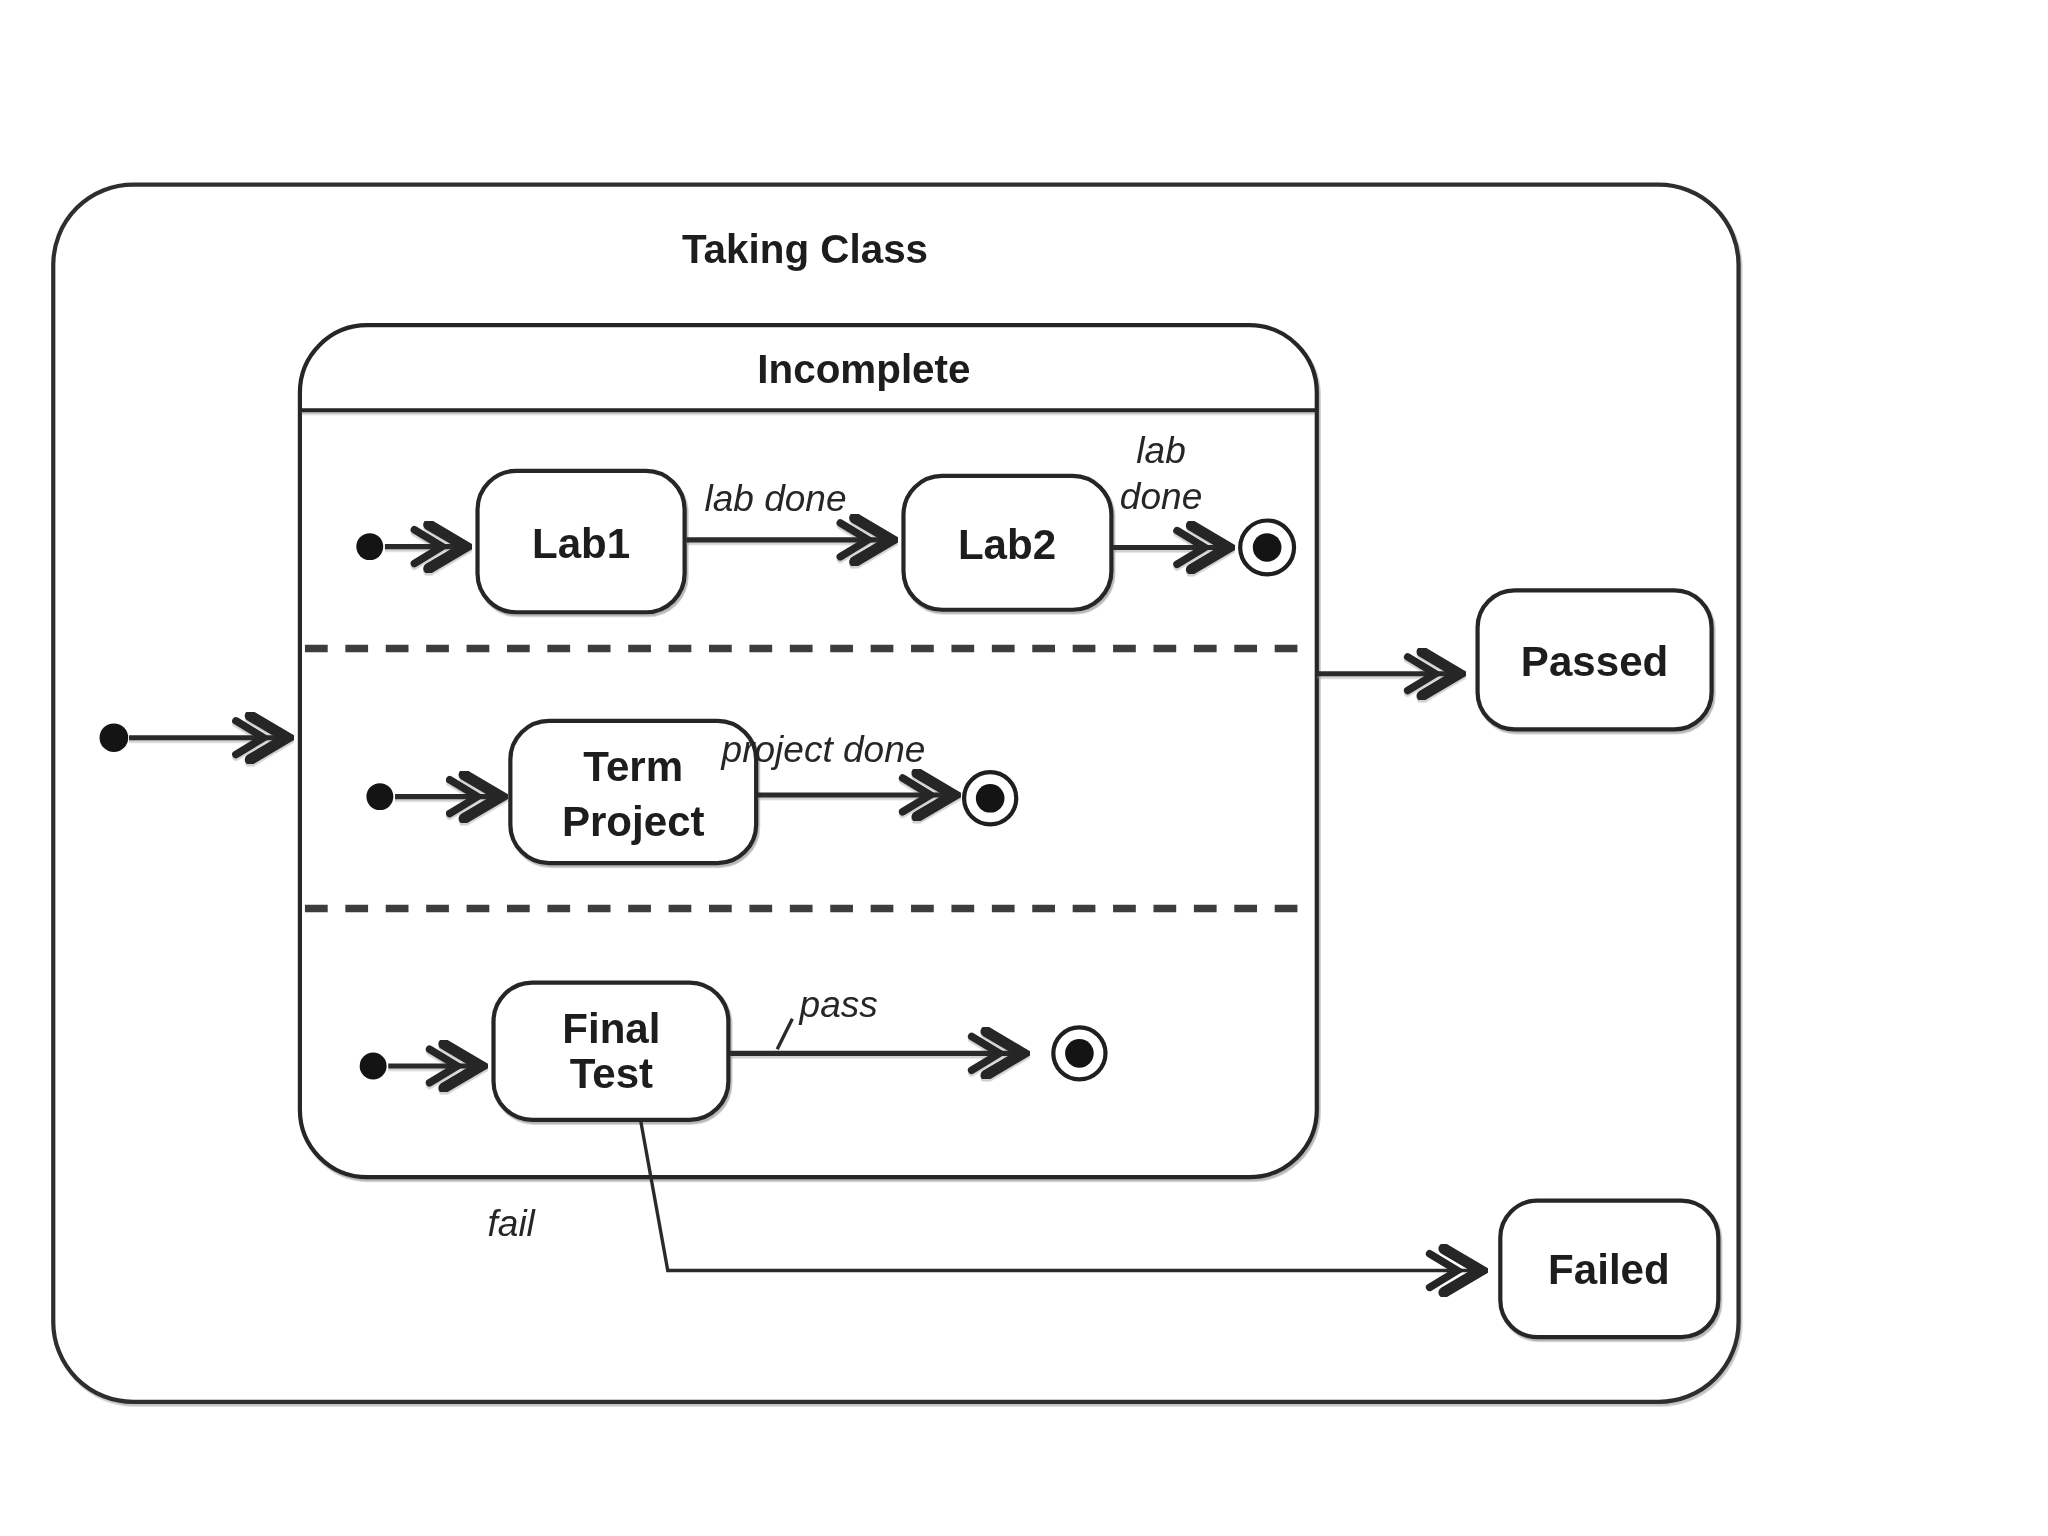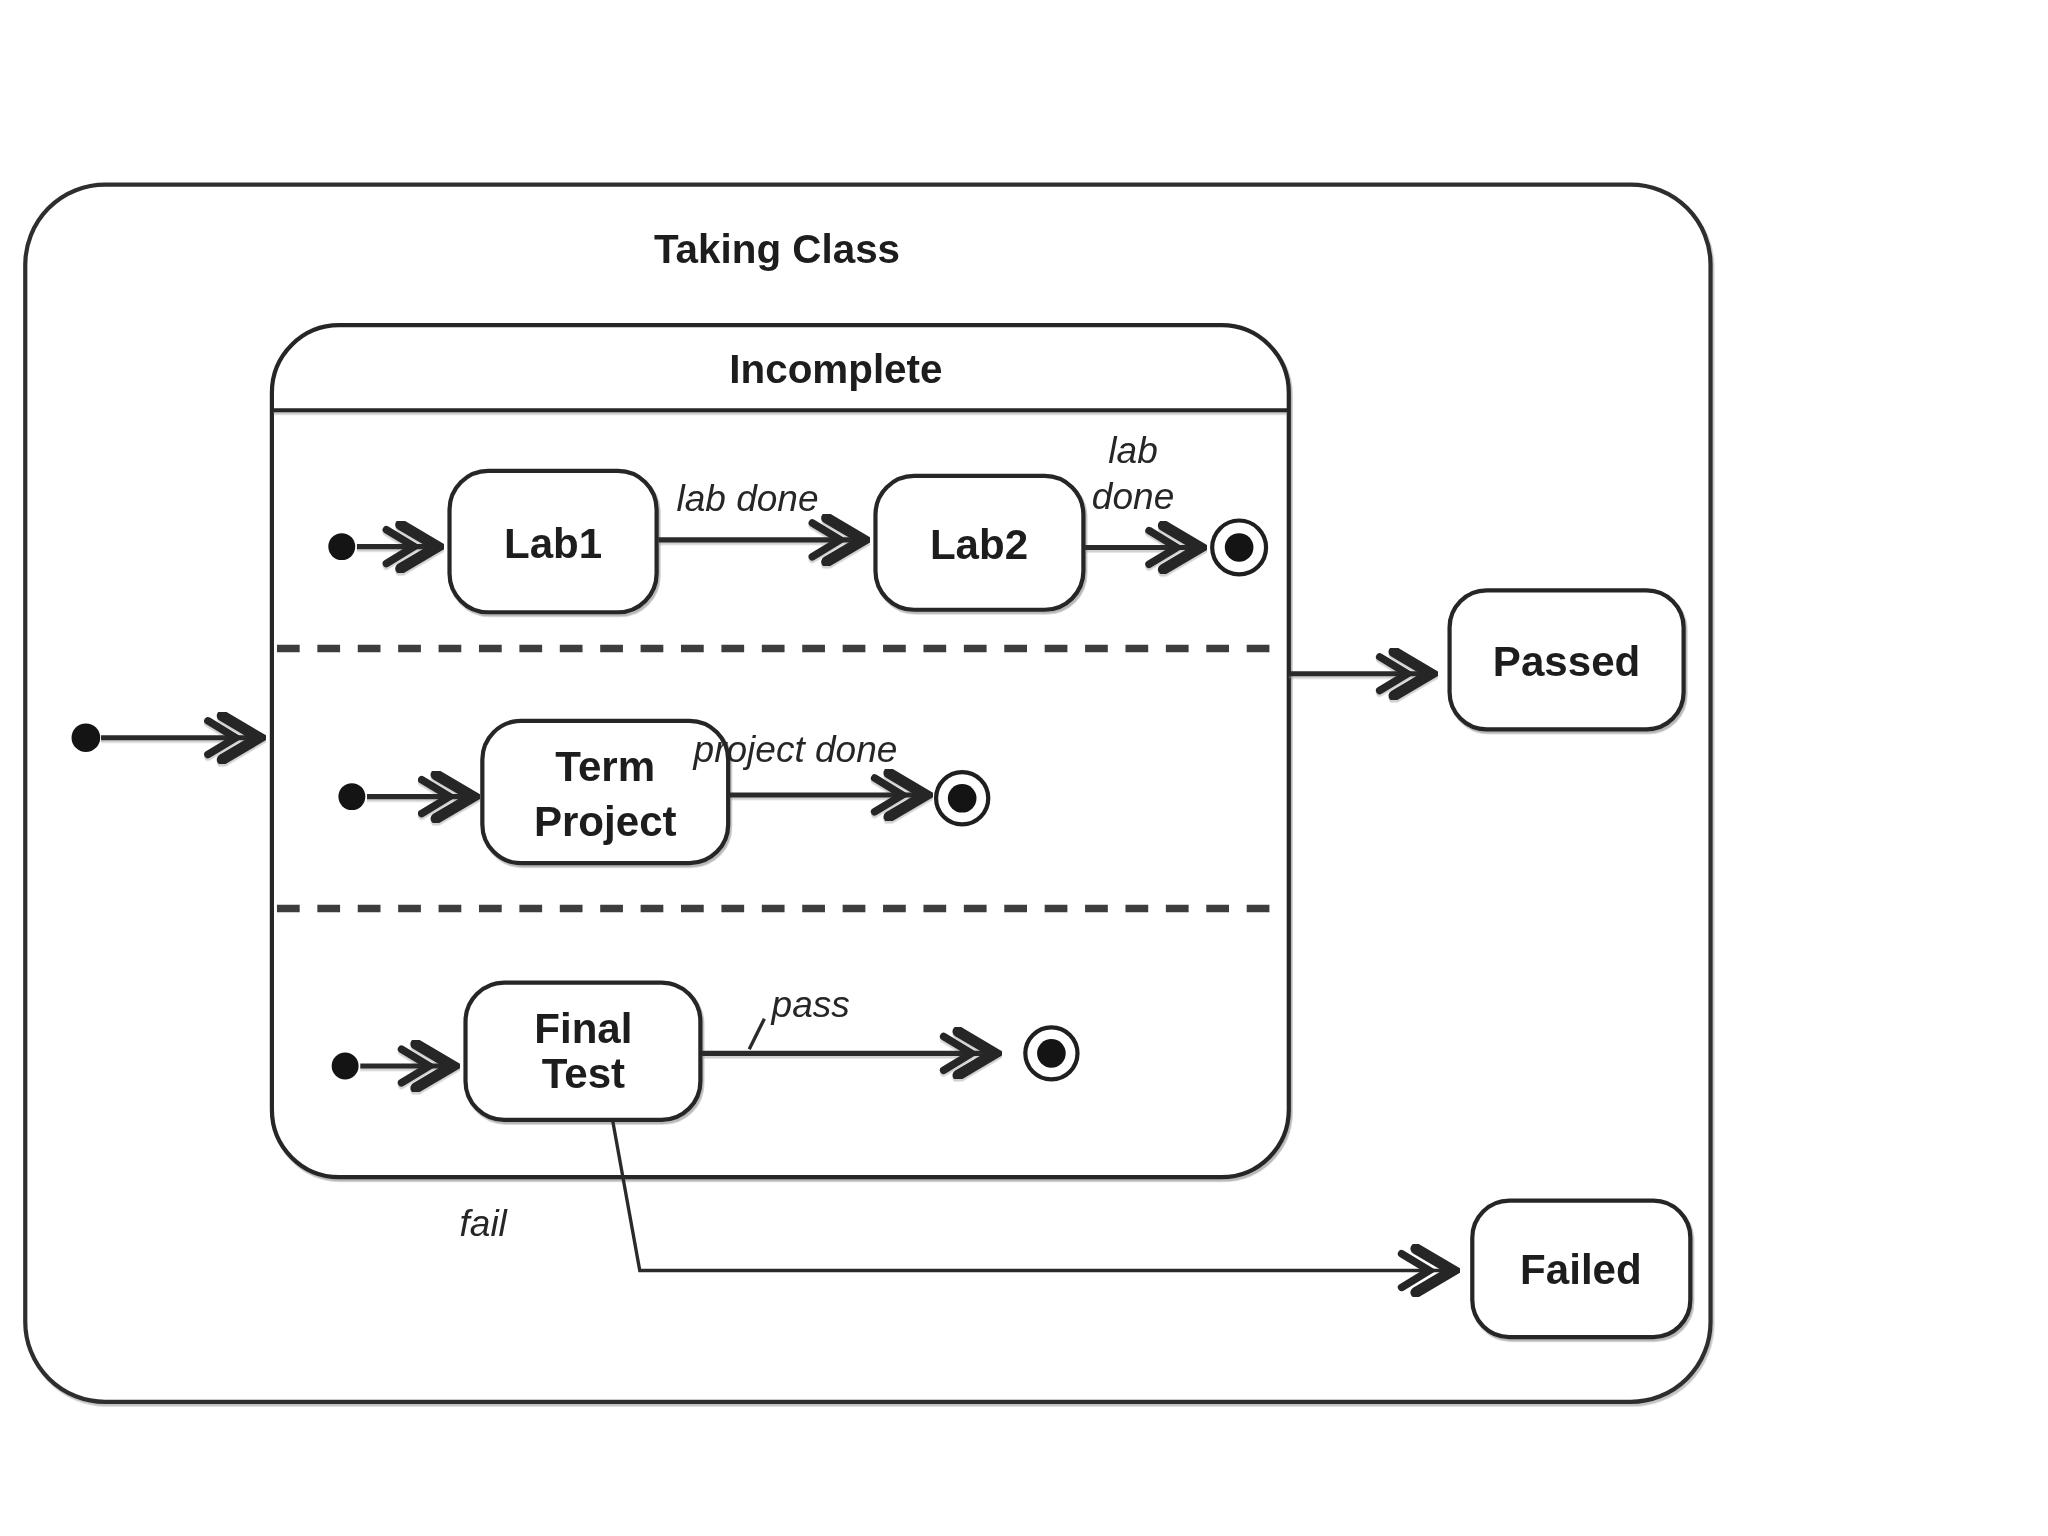--- a/index.html
+++ b/index.html
@@ -7,20 +7,21 @@
     padding: 0;
     background: #ffffff;
   }
   .stage {
     position: relative;
     width: 1724px;
     height: 1536px;
     background: #ffffff;
     overflow: hidden;
     font-family: "Liberation Sans", sans-serif;
+    padding-left: 28px;
   }
   svg { display: block; width: 100%; height: 100%; }
   .state-box {
     fill: #ffffff;
     stroke: #262626;
     stroke-width: 5;
     filter: drop-shadow(2px 3px 0px rgba(125,125,125,0.55));
   }
   .outer-box {
     fill: #ffffff;

